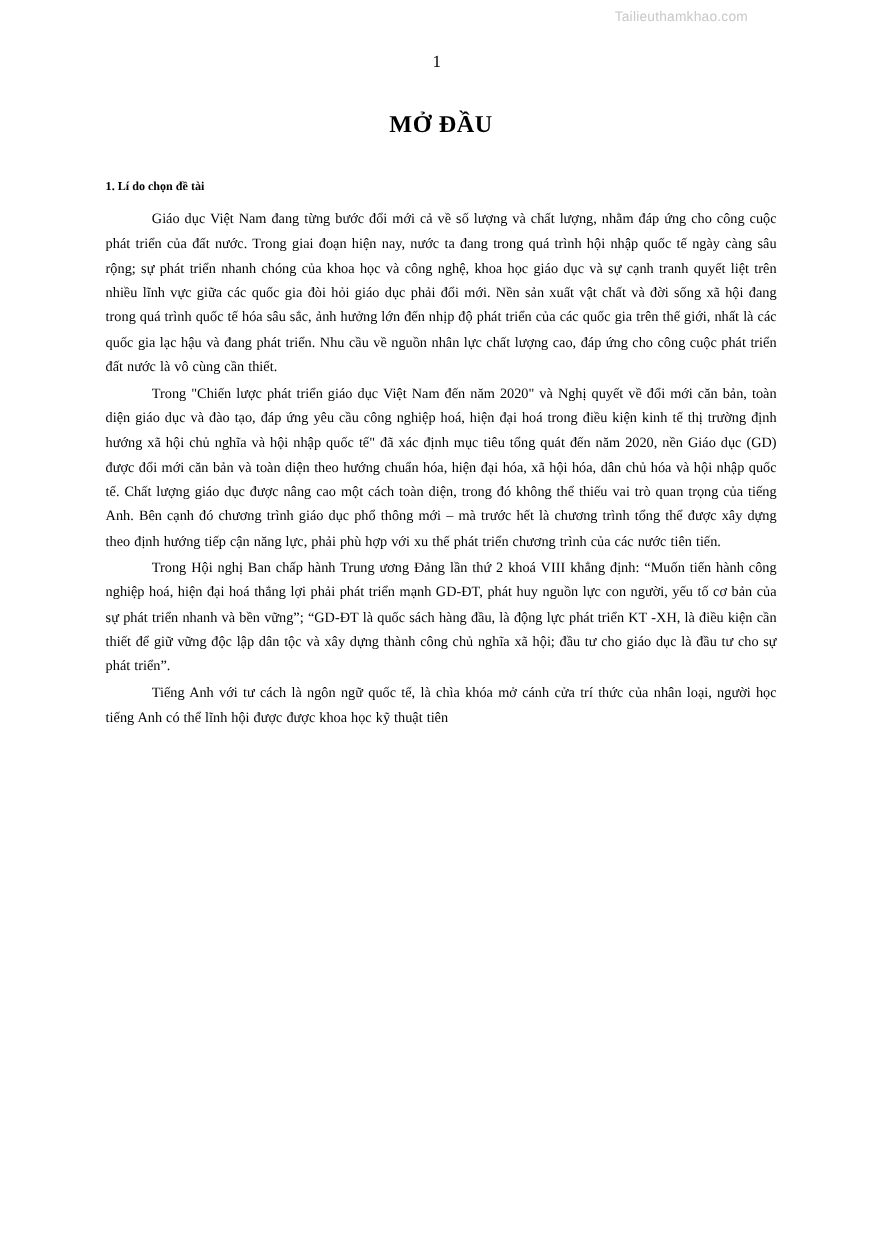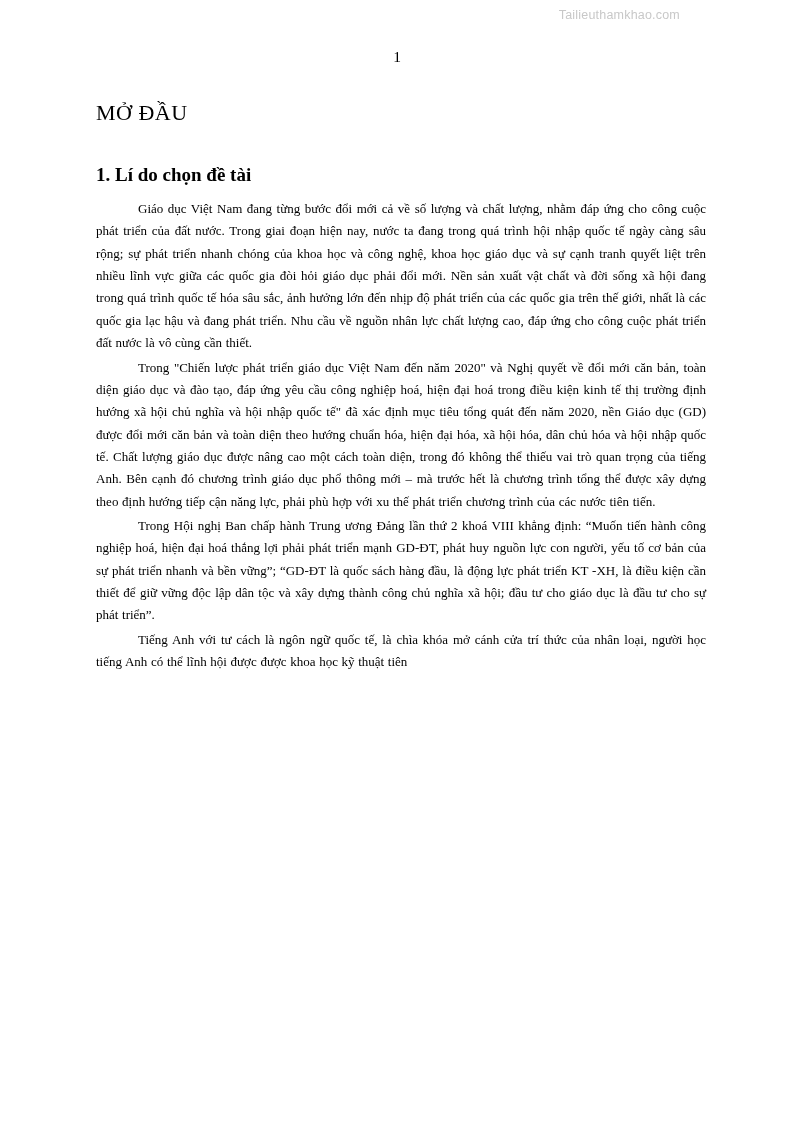--- a/index.html
+++ b/index.html
@@ -41,29 +41,29 @@
     font-size: 15.5px;
     font-family: "Liberation Serif", serif;
   }
   .content {
     position: absolute;
     top: 100px;
     left: 96px;
     width: 610px;
   }
   .doc-title {
-    text-align: left;
+    text-align: center;
     font-size: 22px;
-    font-weight: normal;
+    font-weight: bold;
     letter-spacing: 0.5px;
     margin: 0 0 38px 0;
     font-family: "Liberation Serif", serif;
   }
   .section-heading {
-    font-size: 19px;
+    font-size: 11px;
     font-weight: bold;
     margin: 0 0 12px 0;
     font-family: "Liberation Serif", serif;
   }
   p.body-par {
     margin: 0 0 2px 0;
     font-size: 13px;
     line-height: 1.72;
     text-align: justify;
     text-indent: 42px;

